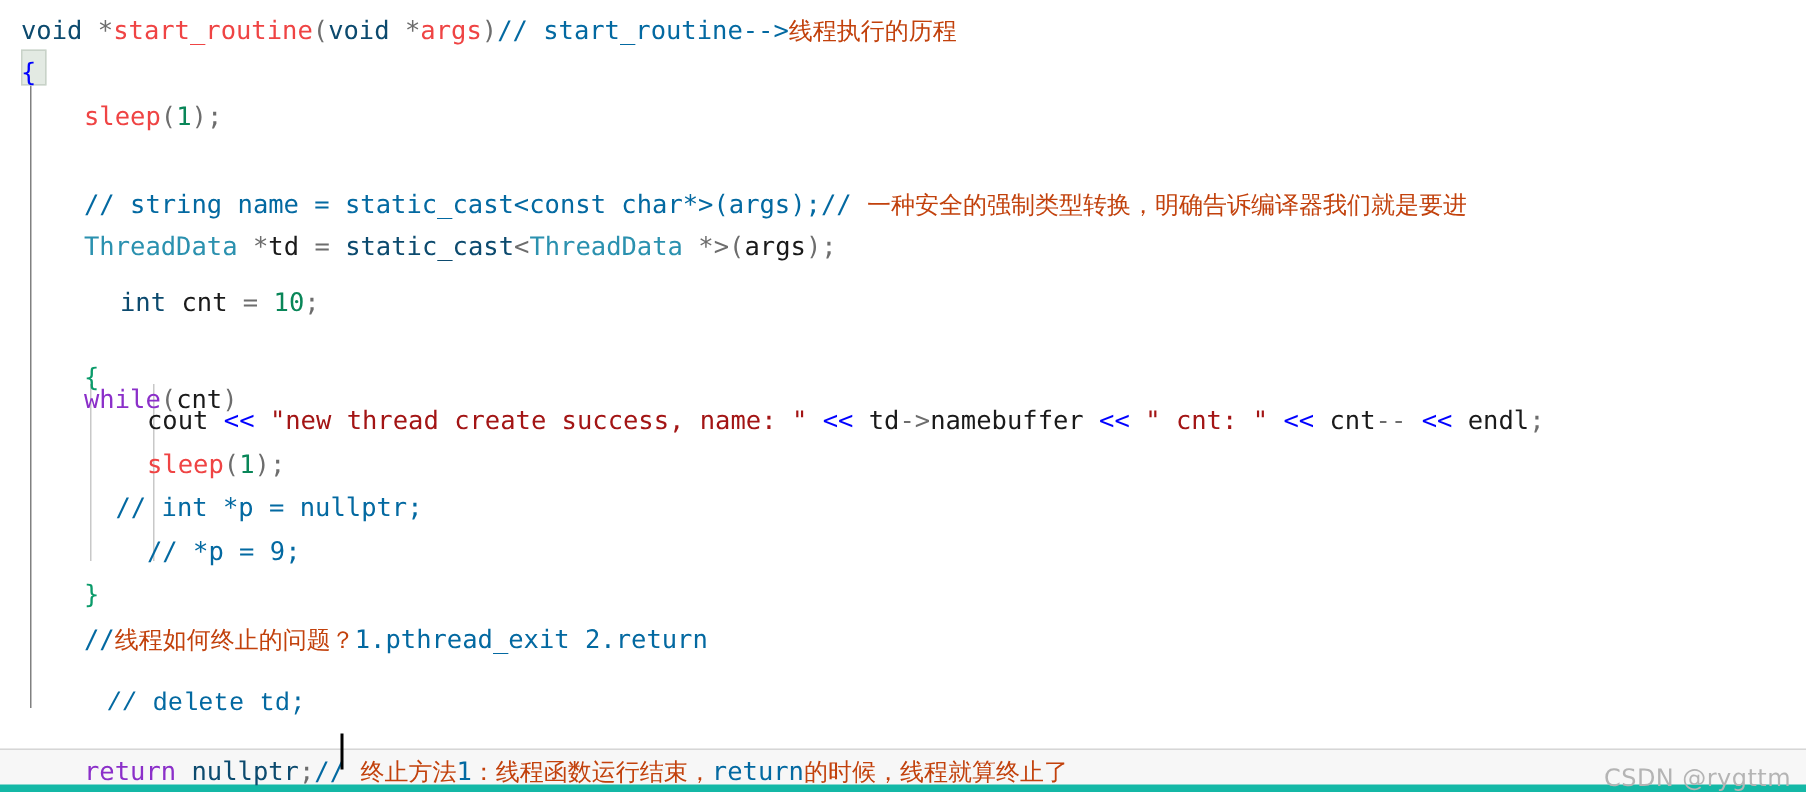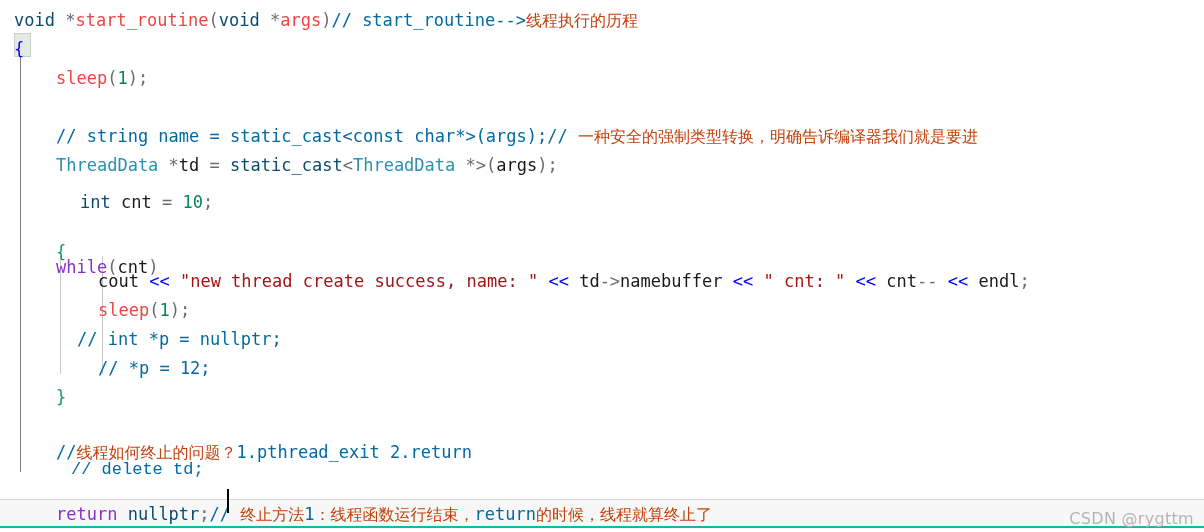--- a/index.html
+++ b/index.html
@@ -40,21 +40,21 @@
     font-size: 17px;
     font-family: "DejaVu Sans Mono", "Liberation Mono", monospace;
     letter-spacing: 0px;
   }
   .line .txt { display: inline; }
 
   
   .line.current {
     background: #f7f7f7;
     border-top: 1px solid #d6d6d6;
-    border-bottom: 2px solid #14b8a6;
+    border-bottom: 5px solid #14b8a6;
     box-sizing: border-box;
   }
 
   
   .kw       { color: #0c4a6e; }            
   .kw2      { color: #8b2fc9; }            
   .type     { color: #2b91af; }            
   .fn       { color: #ef4444; }            
   .plain    { color: #1a1a1a; }            
   .punct    { color: #6d6d6d; }            
@@ -113,23 +113,23 @@
       <div class="line" style="top: 64px; padding-left: 56px; box-sizing: border-box;"><span class="txt fn">sleep</span><span class="txt punct">(</span><span class="txt num">1</span><span class="txt punct">)</span><span class="txt punct">;</span></div>
       <div class="line" style="top: 93px; padding-left: 56px; box-sizing: border-box;"></div>
       <div class="line" style="top: 122px; padding-left: 56px; box-sizing: border-box;"><span class="txt cmt">// string name = static_cast&lt;const char*&gt;(args);// </span><span class="txt cmt-cn cjk">一种安全的强制类型转换，明确告诉编译器我们就是要进</span></div>
       <div class="line" style="top: 151px; padding-left: 56px; box-sizing: border-box;"><span class="txt type">ThreadData</span><span class="txt plain"> </span><span class="txt punct">*</span><span class="txt plain">td</span><span class="txt plain"> </span><span class="txt punct">=</span><span class="txt plain"> </span><span class="txt kw">static_cast</span><span class="txt punct">&lt;</span><span class="txt type">ThreadData</span><span class="txt plain"> </span><span class="txt punct">*</span><span class="txt punct">&gt;</span><span class="txt punct">(</span><span class="txt plain">args</span><span class="txt punct">)</span><span class="txt punct">;</span></div>
       <div class="line" style="top: 188px; padding-left: 80px; box-sizing: border-box;"><span class="txt kw">int</span><span class="txt plain"> cnt </span><span class="txt punct">=</span><span class="txt plain"> </span><span class="txt num">10</span><span class="txt punct">;</span></div>
       <div class="line" style="top: 209px; padding-left: 56px; box-sizing: border-box; margin-top: 44px;"><span class="txt kw2">while</span><span class="txt punct">(</span><span class="txt plain">cnt</span><span class="txt punct">)</span></div>
       <div class="line" style="top: 238px; padding-left: 56px; box-sizing: border-box;"><span class="txt brace">{</span></div>
       <div class="line" style="top: 267px; padding-left: 98px; box-sizing: border-box;"><span class="txt plain">cout</span><span class="txt plain"> </span><span class="txt op">&lt;&lt;</span><span class="txt plain"> </span><span class="txt str">"new thread create success, name: "</span><span class="txt plain"> </span><span class="txt op">&lt;&lt;</span><span class="txt plain"> td</span><span class="txt punct">-&gt;</span><span class="txt plain">namebuffer</span><span class="txt plain"> </span><span class="txt op">&lt;&lt;</span><span class="txt plain"> </span><span class="txt str">" cnt: "</span><span class="txt plain"> </span><span class="txt op">&lt;&lt;</span><span class="txt plain"> cnt</span><span class="txt punct">--</span><span class="txt plain"> </span><span class="txt op">&lt;&lt;</span><span class="txt plain"> endl</span><span class="txt punct">;</span></div>
       <div class="line" style="top: 296px; padding-left: 98px; box-sizing: border-box;"><span class="txt fn">sleep</span><span class="txt punct">(</span><span class="txt num">1</span><span class="txt punct">)</span><span class="txt punct">;</span></div>
       <div class="line" style="top: 325px; padding-left: 77px; box-sizing: border-box;"><span class="txt cmt">// int *p = nullptr;</span></div>
-      <div class="line" style="top: 354px; padding-left: 98px; box-sizing: border-box;"><span class="txt cmt">// *p = 12;</span></div>
+      <div class="line" style="top: 354px; padding-left: 98px; box-sizing: border-box;"><span class="txt cmt">// *p = 9;</span></div>
       <div class="line" style="top: 383px; padding-left: 56px; box-sizing: border-box;"><span class="txt brace">}</span></div>
-      <div class="line" style="top: 412px; padding-left: 56px; box-sizing: border-box; margin-top: 26px;"><span class="txt cmt">//</span><span class="txt cmt-cn cjk">线程如何终止的问题？</span><span class="txt cmt">1.pthread_exit 2.return</span></div>
+      <div class="line" style="top: 412px; padding-left: 56px; box-sizing: border-box;"><span class="txt cmt">//</span><span class="txt cmt-cn cjk">线程如何终止的问题？</span><span class="txt cmt">1.pthread_exit 2.return</span></div>
       <div class="line" style="top: 455px; padding-left: 71px; box-sizing: border-box; font-family: Liberation Mono, monospace;"><span class="txt cmt">// delete td;</span></div>
       <div class="line" style="top: 470px; padding-left: 56px; box-sizing: border-box;"></div>
       <div class="line current" style="top: 499px; padding-left: 56px; box-sizing: border-box;"><span class="txt kw2">return</span><span class="txt plain"> </span><span class="txt kw">nullptr</span><span class="txt punct">;</span><span class="txt cmt">// </span><span class="txt cmt-cn cjk">终止方法</span><span class="txt cmt">1</span><span class="txt cmt-cn cjk">：线程函数运行结束，</span><span class="txt cmt">return</span><span class="txt cmt-cn cjk">的时候，线程就算终止了</span></div>
     </div>
 
   <div class="caret" style="left:227px; top:489px; height:24px;"></div>
 
   <div id="watermark">CSDN @rygttm</div>
 
 </div>

